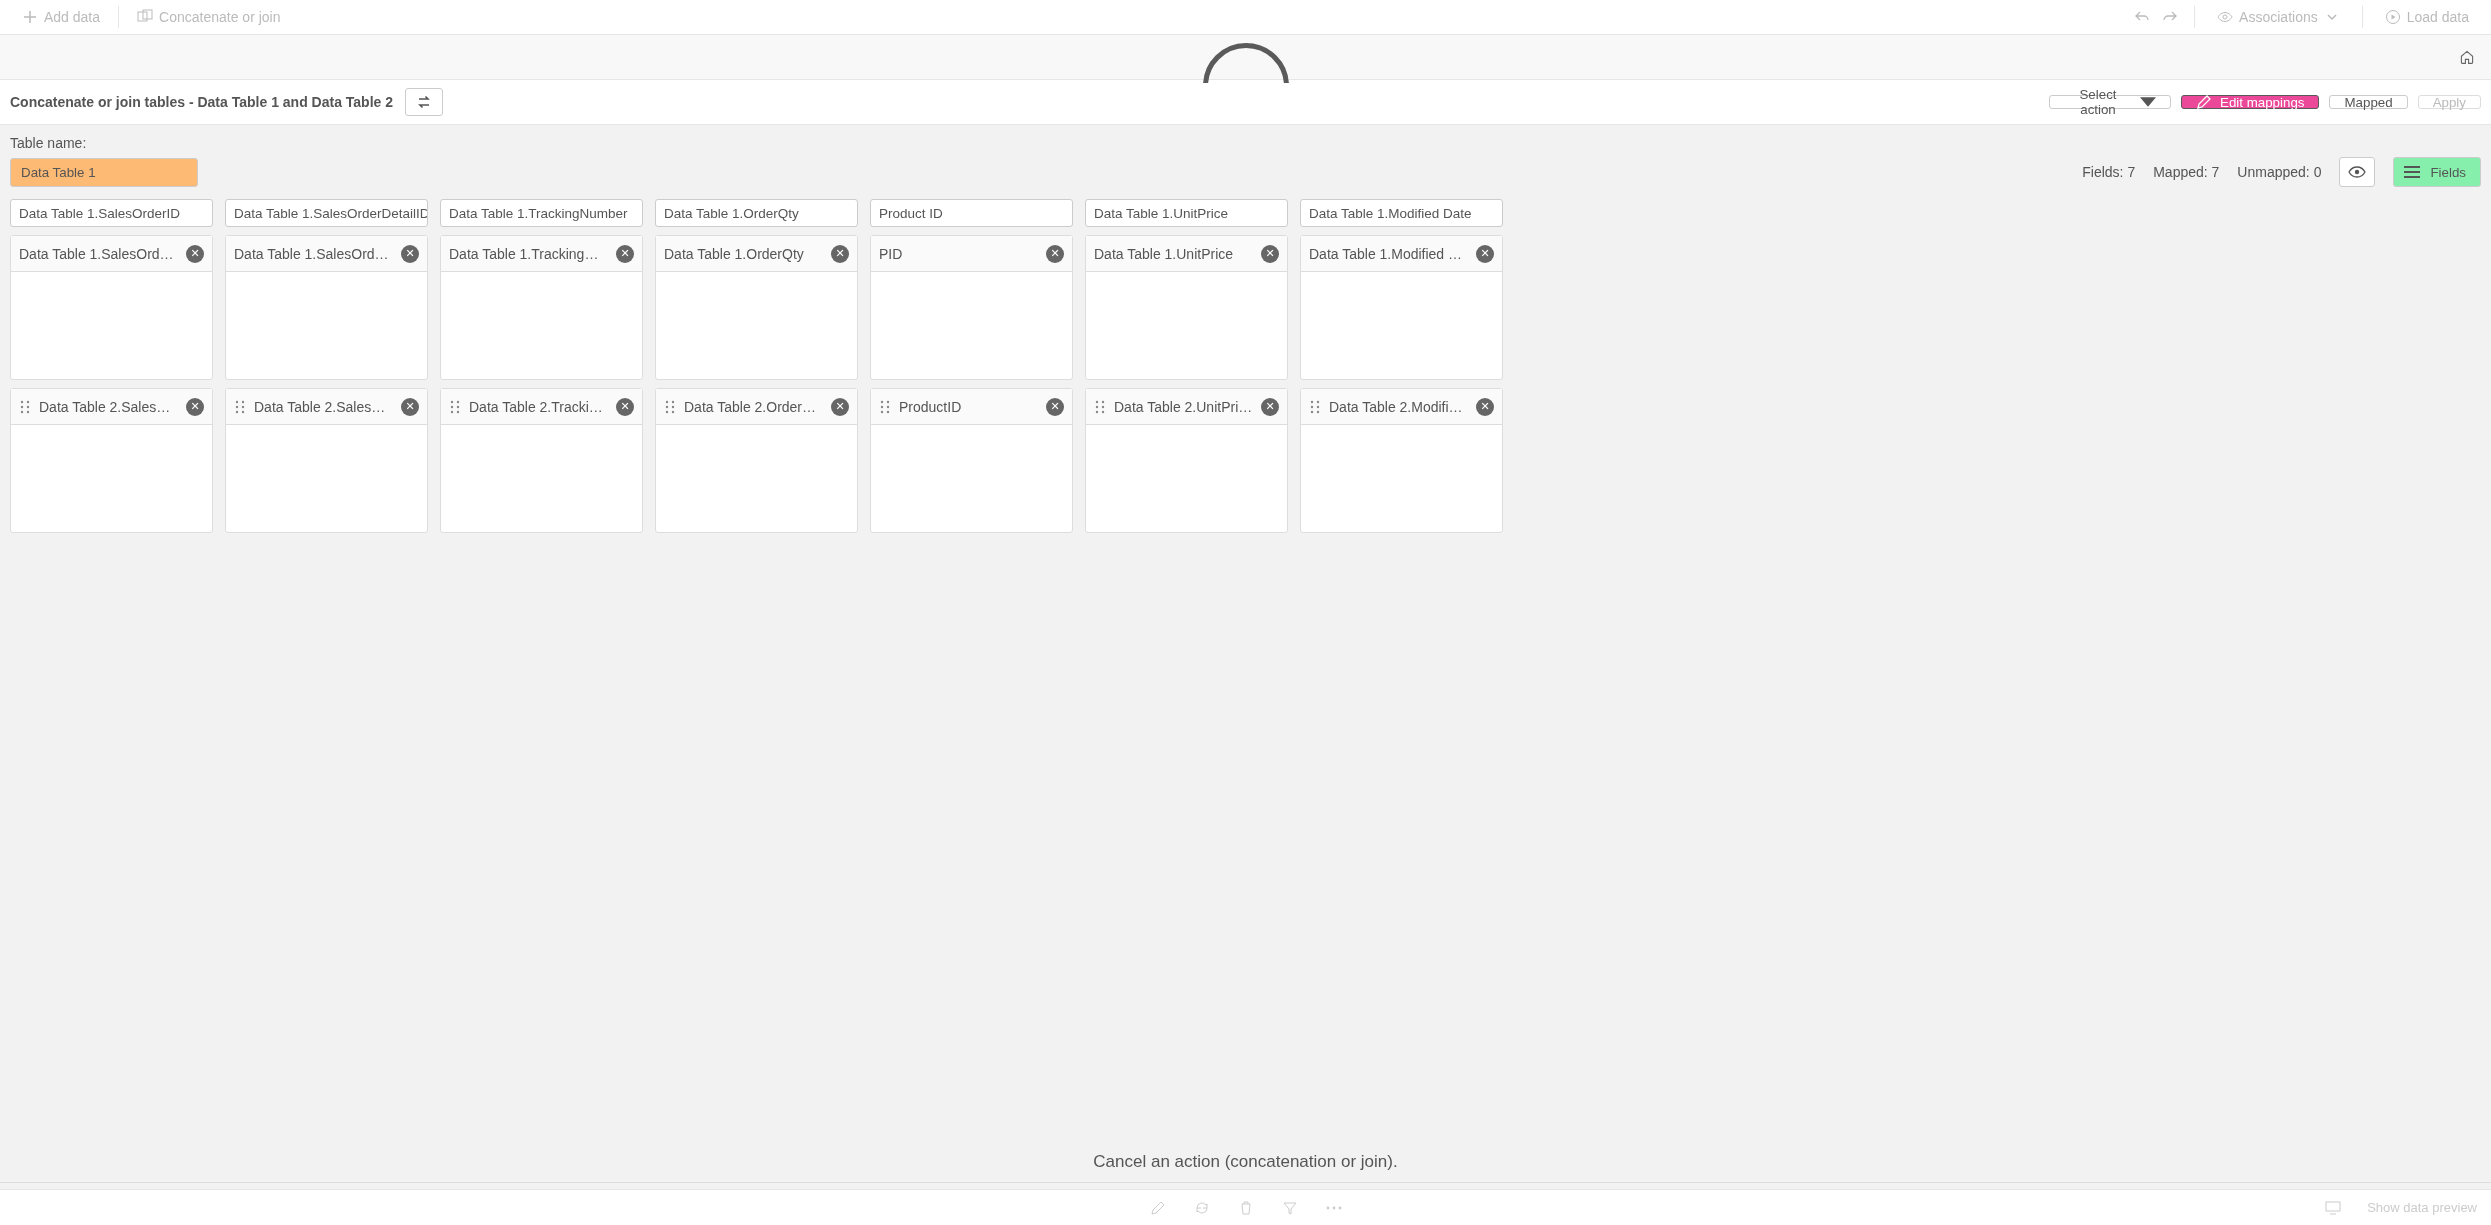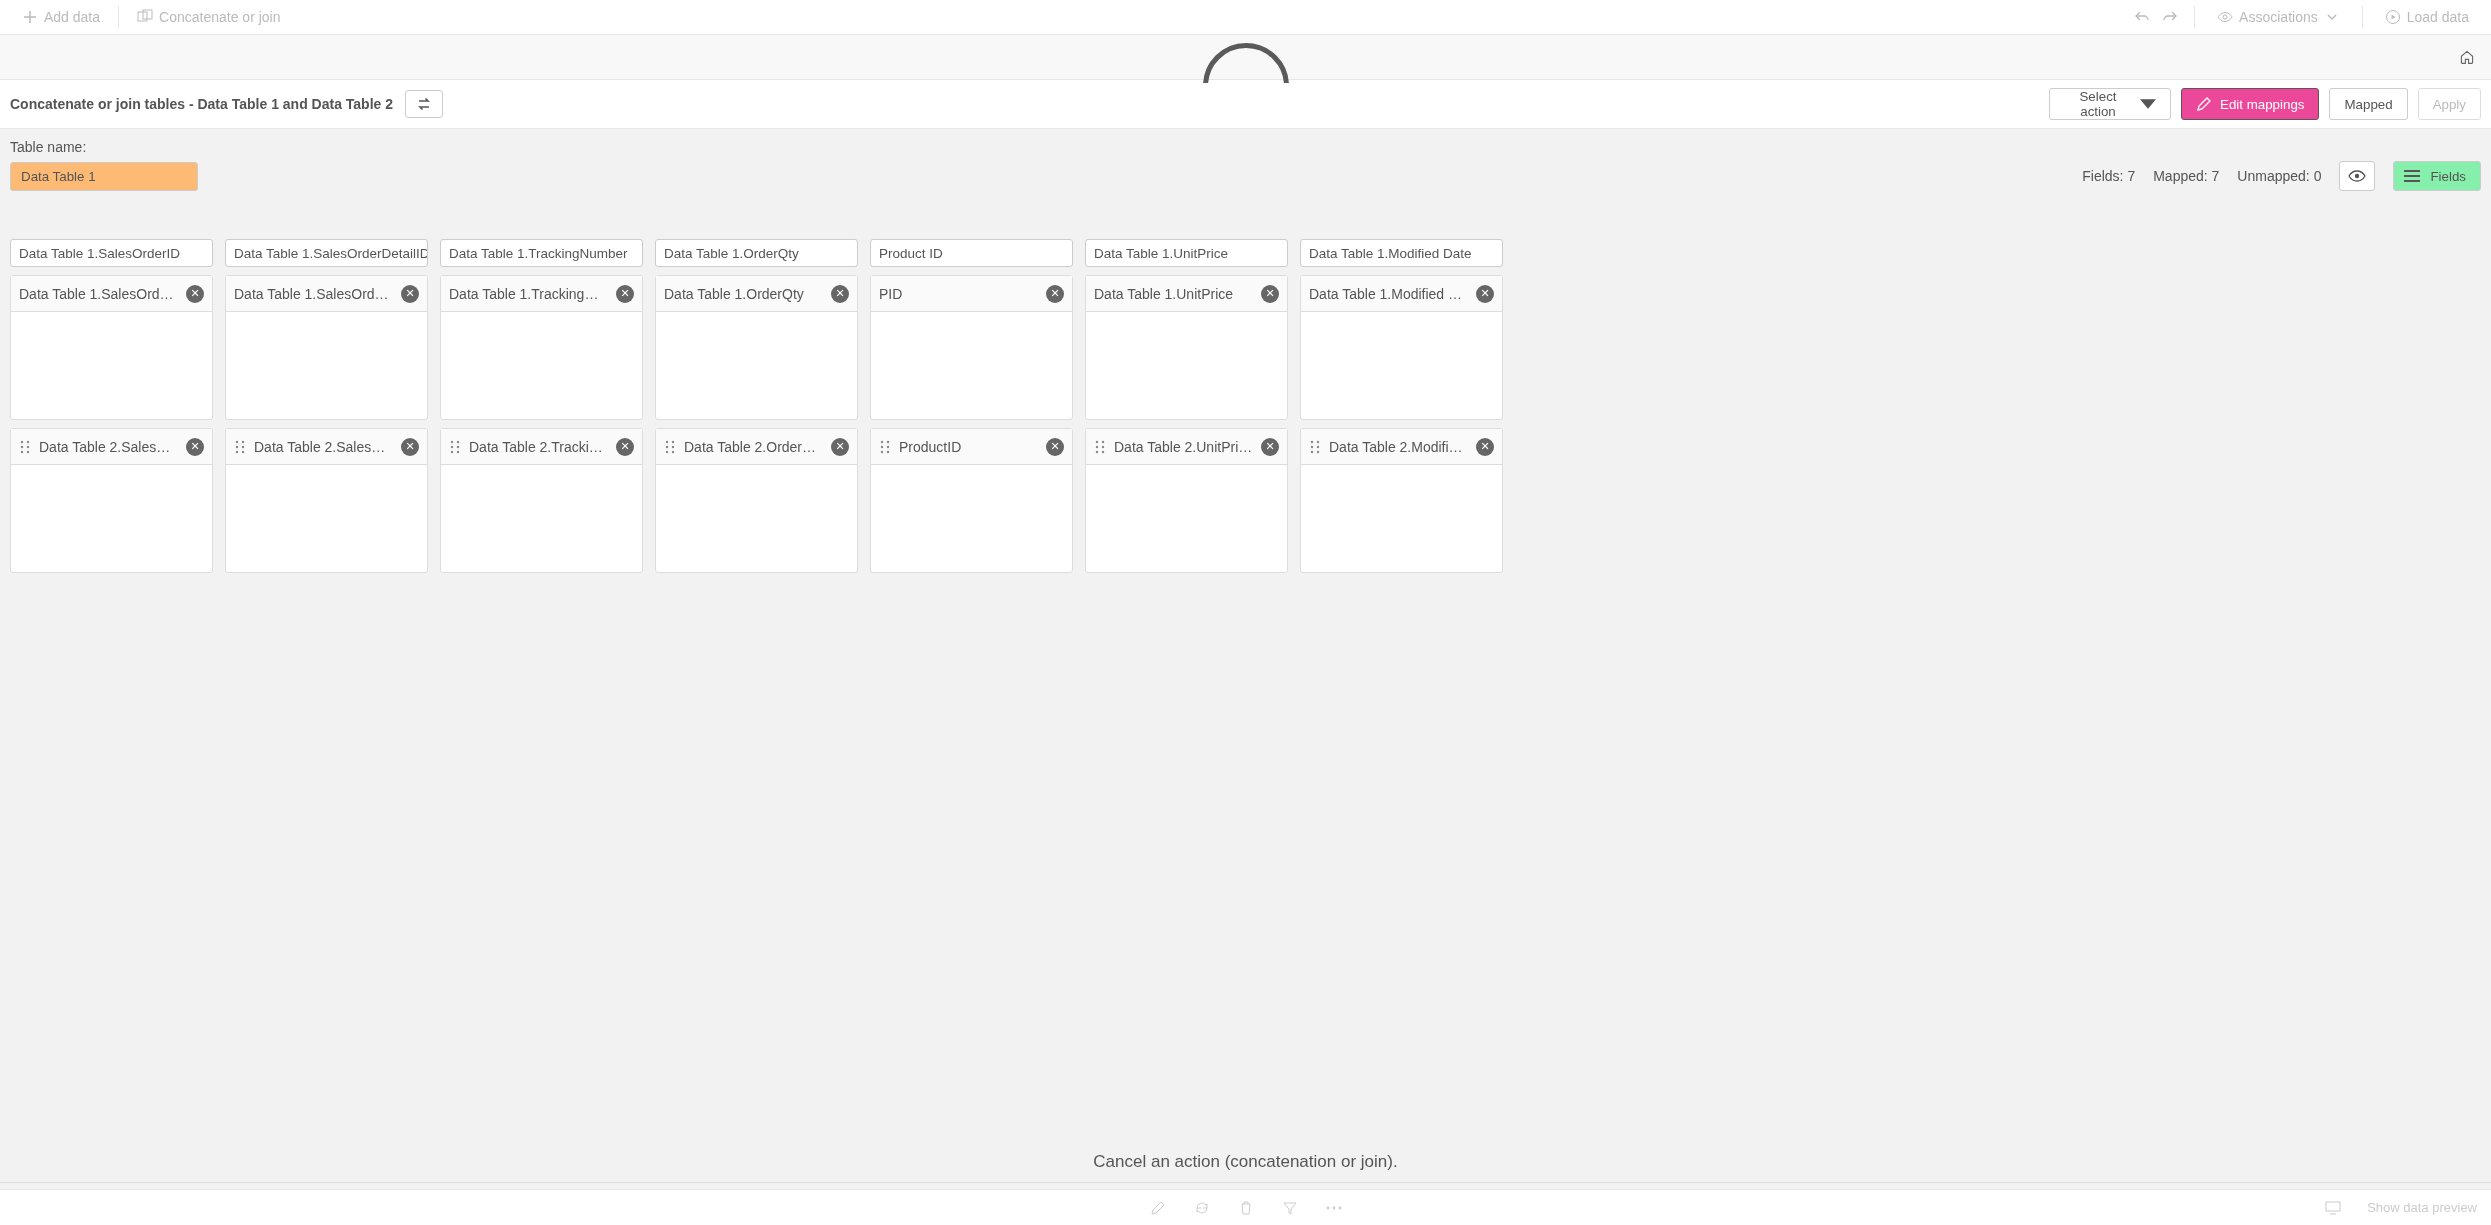--- a/index.html
+++ b/index.html
@@ -59,21 +59,21 @@
   .header-actions { margin-left: auto; display: flex; gap: 10px; align-items: center; }
   .btn {
     border: 1px solid #ccc;
     border-radius: 3px;
     background: #fff;
     padding: 6px 14px;
     color: #555;
     display: inline-flex;
     align-items: center;
     gap: 8px;
-    height: 32px;
+    height: 14px;
     cursor: pointer;
   }
   .btn.dark { background: #ec4899; color: #fff; border-color: #595959; }
   .btn.disabled { color: #bbb; border-color: #ddd; cursor: default; }
   .select-action { width: 122px; justify-content: space-between; }
   .label-row {
     padding: 10px 10px 6px 10px;
     color: #555;
   }
   .controls-row {
@@ -103,21 +103,21 @@
     border: 1px solid #ccc; border-radius: 3px; background: #86efac;
     height: 30px; padding: 0 14px 0 10px;
     display: flex; align-items: center; gap: 10px; color: #555;
   }
   .columns {
     display: flex;
     gap: 12px;
     padding: 0 10px;
     align-items: flex-start;
   }
-  .col { width: 203px; display: flex; flex-direction: column; gap: 8px; margin-top: 36px; }
+  .col { width: 203px; display: flex; flex-direction: column; gap: 8px; }
   .field-header {
     border: 1px solid #ccc; border-radius: 3px; background: #fff;
     padding: 6px 8px; color: #555; font-size: 13.5px;
     white-space: nowrap; overflow: hidden; text-overflow: ellipsis;
     height: 28px; display:flex; align-items:center;
   }
   .map-box {
     border: 1px solid #ddd; border-radius: 3px; background: #fff;
     height: 145px; display: flex; flex-direction: column;
   }

